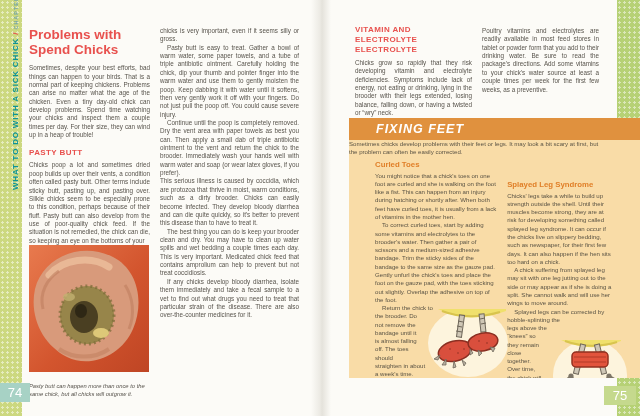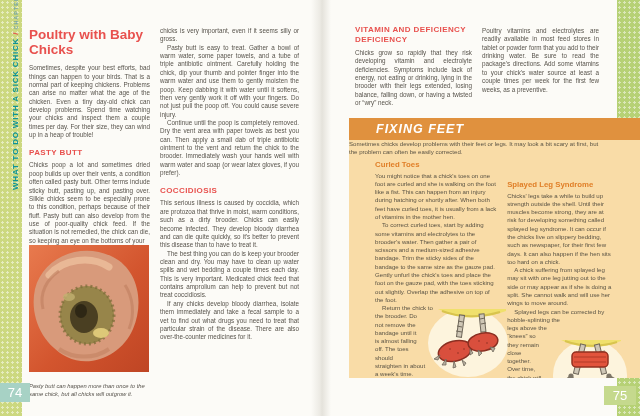--- a/index.html
+++ b/index.html
@@ -57,21 +57,21 @@
 
   <div class="strip strip-left"></div>
   <div class="strip strip-right"></div>
   <div class="gutter"></div>
 
   <div class="sidebar-rot">
     <span class="sb-title">WHAT TO DO WITH A SICK CHICK</span><span class="sb-sep">/</span><span class="sb-chap">CHAPTER 5</span>
   </div>
 
   <div class="lp-col1">
-    <h1 class="main-title">Poultry with Baby Chicks</h1>
+    <h1 class="main-title">Problems with Spend Chicks</h1>
     <p class="bodytxt">Sometimes, despite your best efforts, bad things can happen to your birds. That is a normal part of keeping chickens. Problems can arise no matter what the age of the chicken. Even a tiny day-old chick can develop problems. Spend time watching your chicks and inspect them a couple times per day. For their size, they can wind up in a heap of trouble!</p>
     <h2 class="sect">PASTY BUTT</h2>
     <p class="bodytxt">Chicks poop a lot and sometimes dried poop builds up over their vents, a condition often called pasty butt. Other terms include sticky butt, pasting up, and pasting over. Silkie chicks seem to be especially prone to this condition, perhaps because of their fluff. Pasty butt can also develop from the use of poor-quality chick feed. If the situation is not remedied, the chick can die, so keeping an eye on the bottoms of your</p>
   </div>
 
   <div class="photo">
     <svg width="120" height="127" viewBox="0 0 120 127" xmlns="http://www.w3.org/2000/svg">
       <defs>
         <linearGradient id="pbg" x1="0" y1="0" x2="1" y2="1">
           <stop offset="0" stop-color="#e87a4e"></stop>
@@ -92,28 +92,27 @@
       <ellipse cx="72" cy="88" rx="8" ry="5" fill="#ddc878"></ellipse>
       <ellipse cx="40" cy="52" rx="6" ry="4" fill="#c2b070" opacity="0.8"></ellipse>
     </svg>
   </div>
   <p class="caption">Pasty butt can happen more than once to the same chick, but all chicks will outgrow it.</p>
 
   <div class="lp-col2">
     <p class="bodytxt">chicks is very important, even if it seems silly or gross.</p>
     <p class="bodytxt indent">Pasty butt is easy to treat. Gather a bowl of warm water, some paper towels, and a tube of triple antibiotic ointment. Carefully holding the chick, dip your thumb and pointer finger into the warm water and use them to gently moisten the poop. Keep dabbing it with water until it softens, then very gently work it off with your fingers. Do not just pull the poop off. You could cause severe injury.</p>
     <p class="bodytxt indent">Continue until the poop is completely removed. Dry the vent area with paper towels as best you can. Then apply a small dab of triple antibiotic ointment to the vent and return the chick to the brooder. Immediately wash your hands well with warm water and soap (or wear latex gloves, if you prefer).</p>
-    <h2 class="sect">COCCIDIOSIS</h2>
     <p class="bodytxt">This serious illness is caused by coccidia, which are protozoa that thrive in moist, warm conditions, such as a dirty brooder. Chicks can easily become infected. They develop bloody diarrhea and can die quite quickly, so it's better to prevent this disease than to have to treat it.</p>
     <p class="bodytxt indent">The best thing you can do is keep your brooder clean and dry. You may have to clean up water spills and wet bedding a couple times each day. This is very important. Medicated chick feed that contains amprolium can help to prevent but not treat coccidiosis.</p>
     <p class="bodytxt indent">If any chicks develop bloody diarrhea, isolate them immediately and take a fecal sample to a vet to find out what drugs you need to treat that particular strain of the disease. There are also over-the-counter medicines for it.</p>
   </div>
 
   <div class="rp-col1">
-    <h2 class="sect" style="margin-top:0;line-height:1.25;">VITAMIN AND DEFICIENCY DEFICIENCY</h2>
+    <h2 class="sect" style="margin-top:0;line-height:1.25;">VITAMIN AND ELECTROLYTE ELECTROLYTE</h2>
     <p class="bodytxt">Chicks grow so rapidly that they risk developing vitamin and electrolyte deficiencies. Symptoms include lack of energy, not eating or drinking, lying in the brooder with their legs extended, losing balance, falling down, or having a twisted or “wry” neck.</p>
   </div>
   <div class="rp-col2">
     <p class="bodytxt">Poultry vitamins and electrolytes are readily available in most feed stores in tablet or powder form that you add to their drinking water. Be sure to read the package's directions. Add some vitamins to your chick's water source at least a couple times per week for the first few weeks, as a preventive.</p>
   </div>
 
   <div class="box">
     <div class="box-header">
       <span class="box-title">FIXING FEET</span>
     </div>

